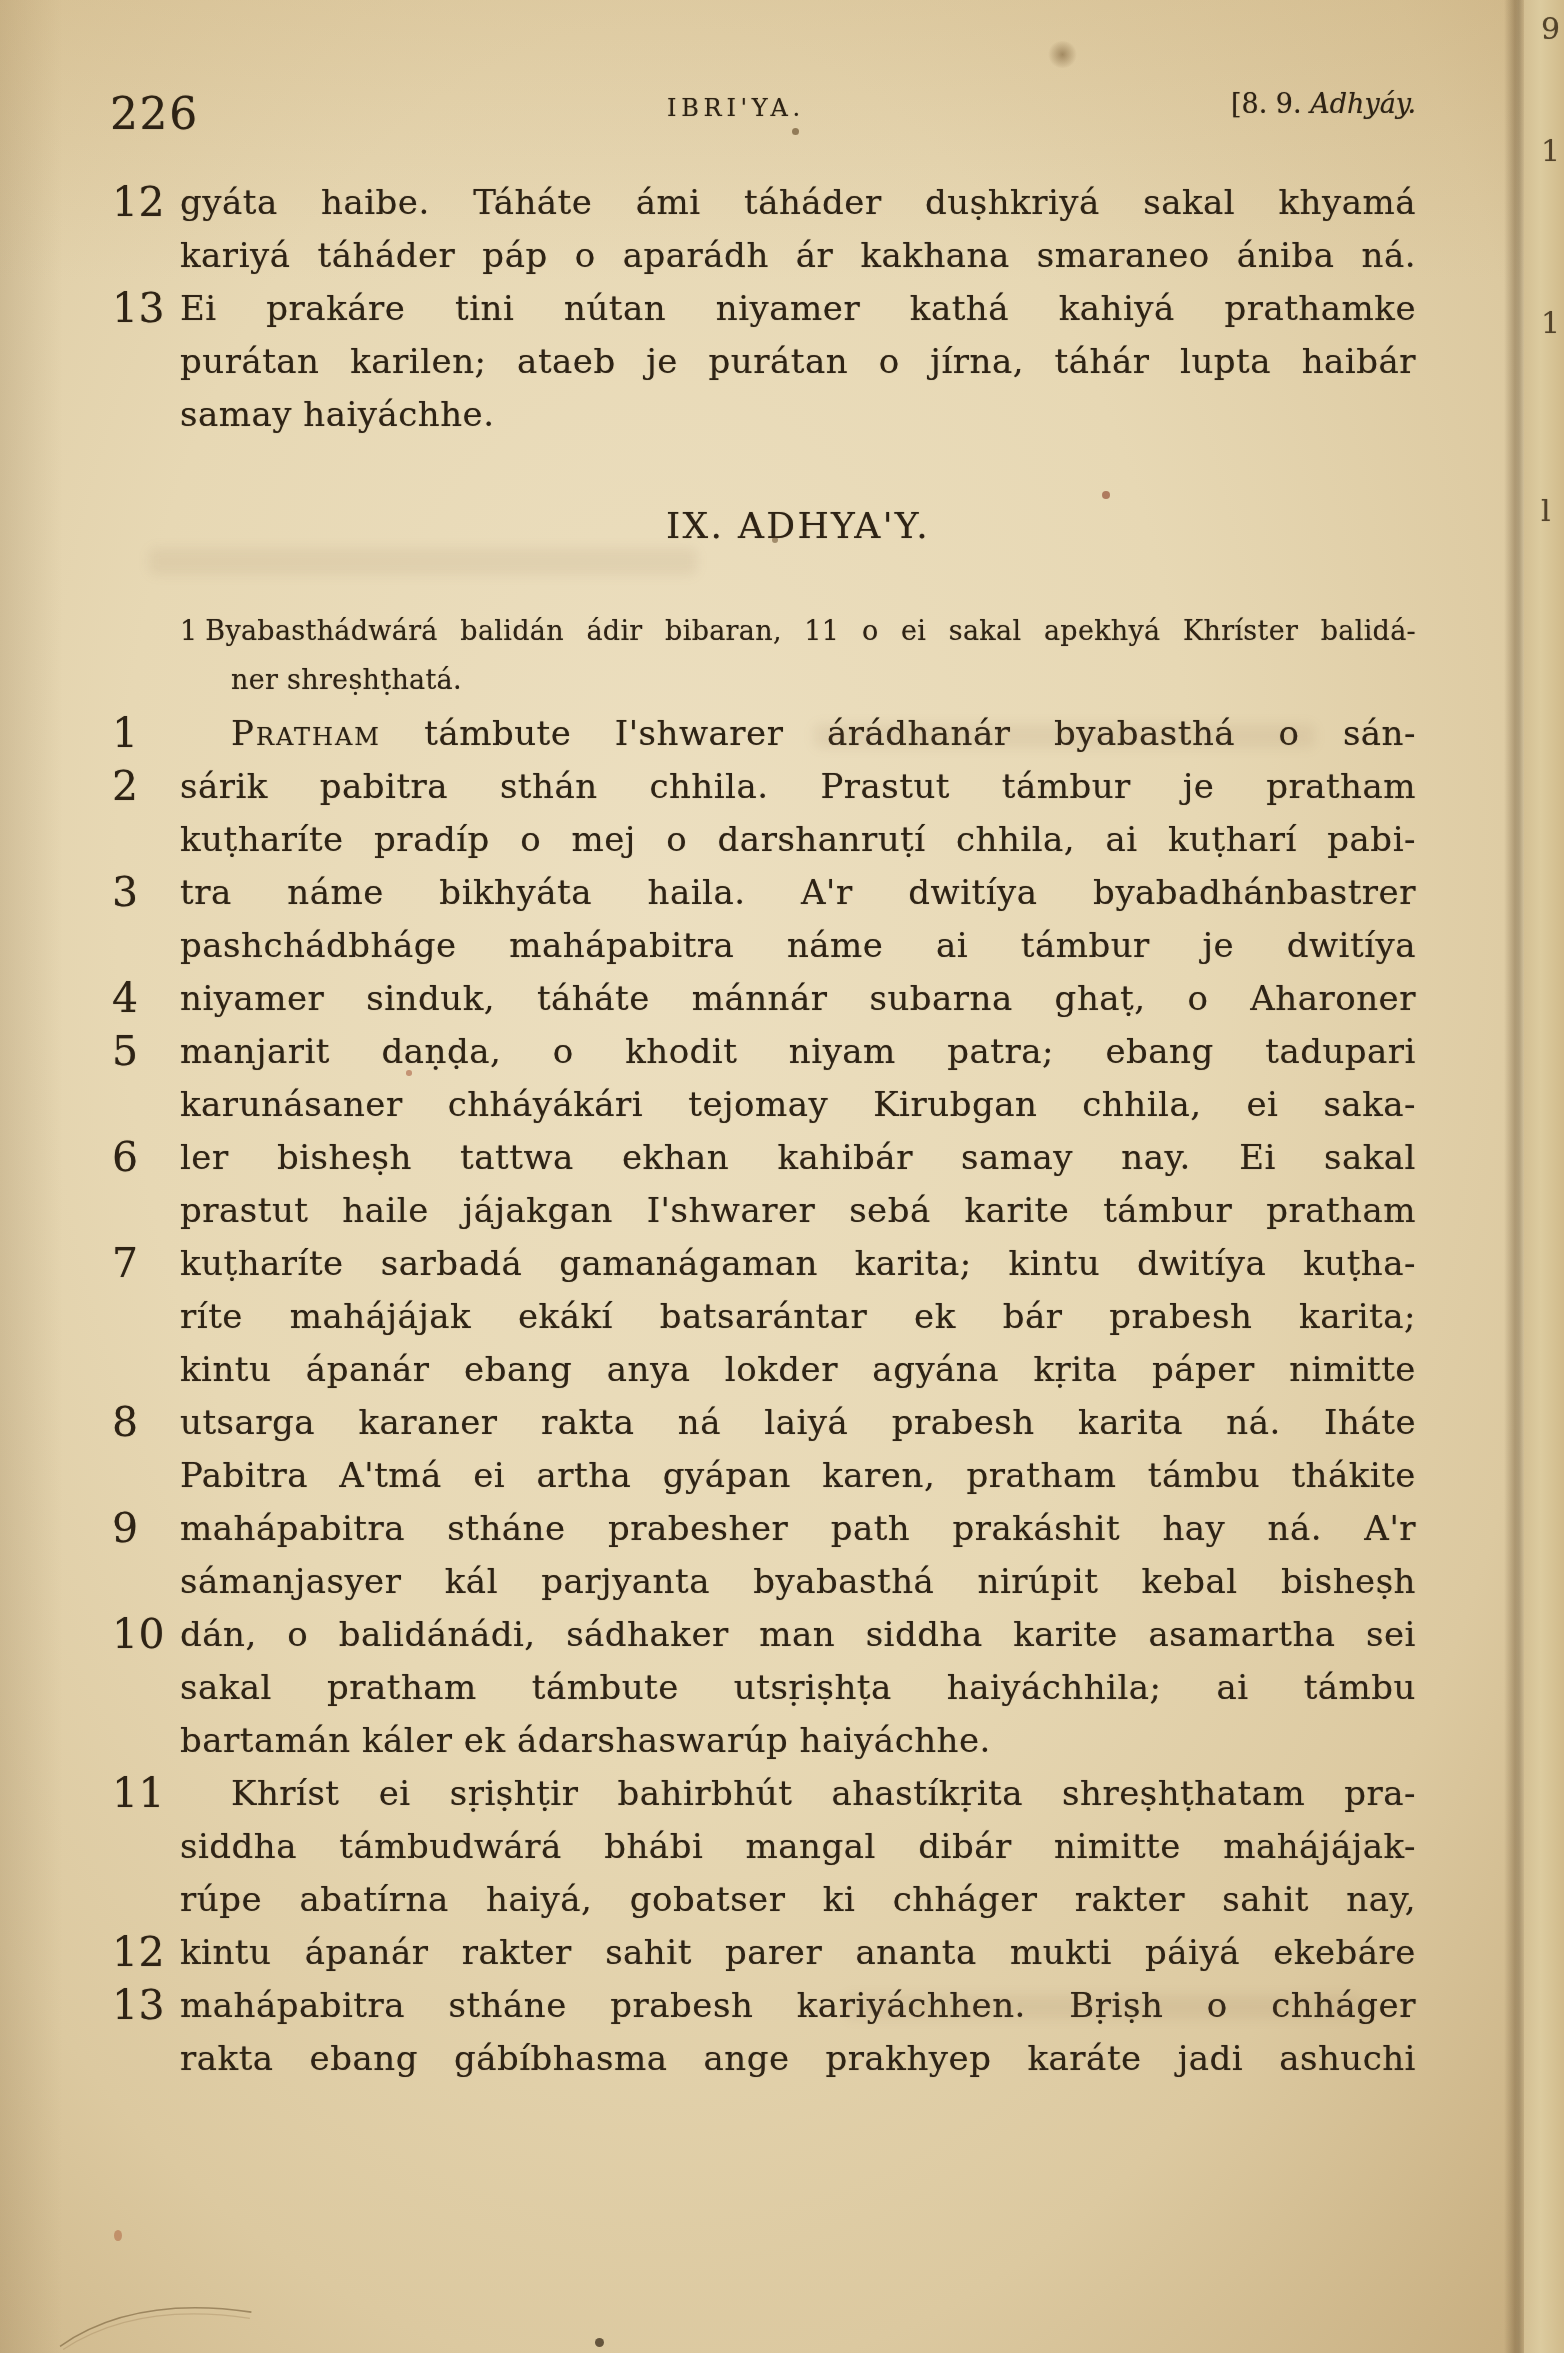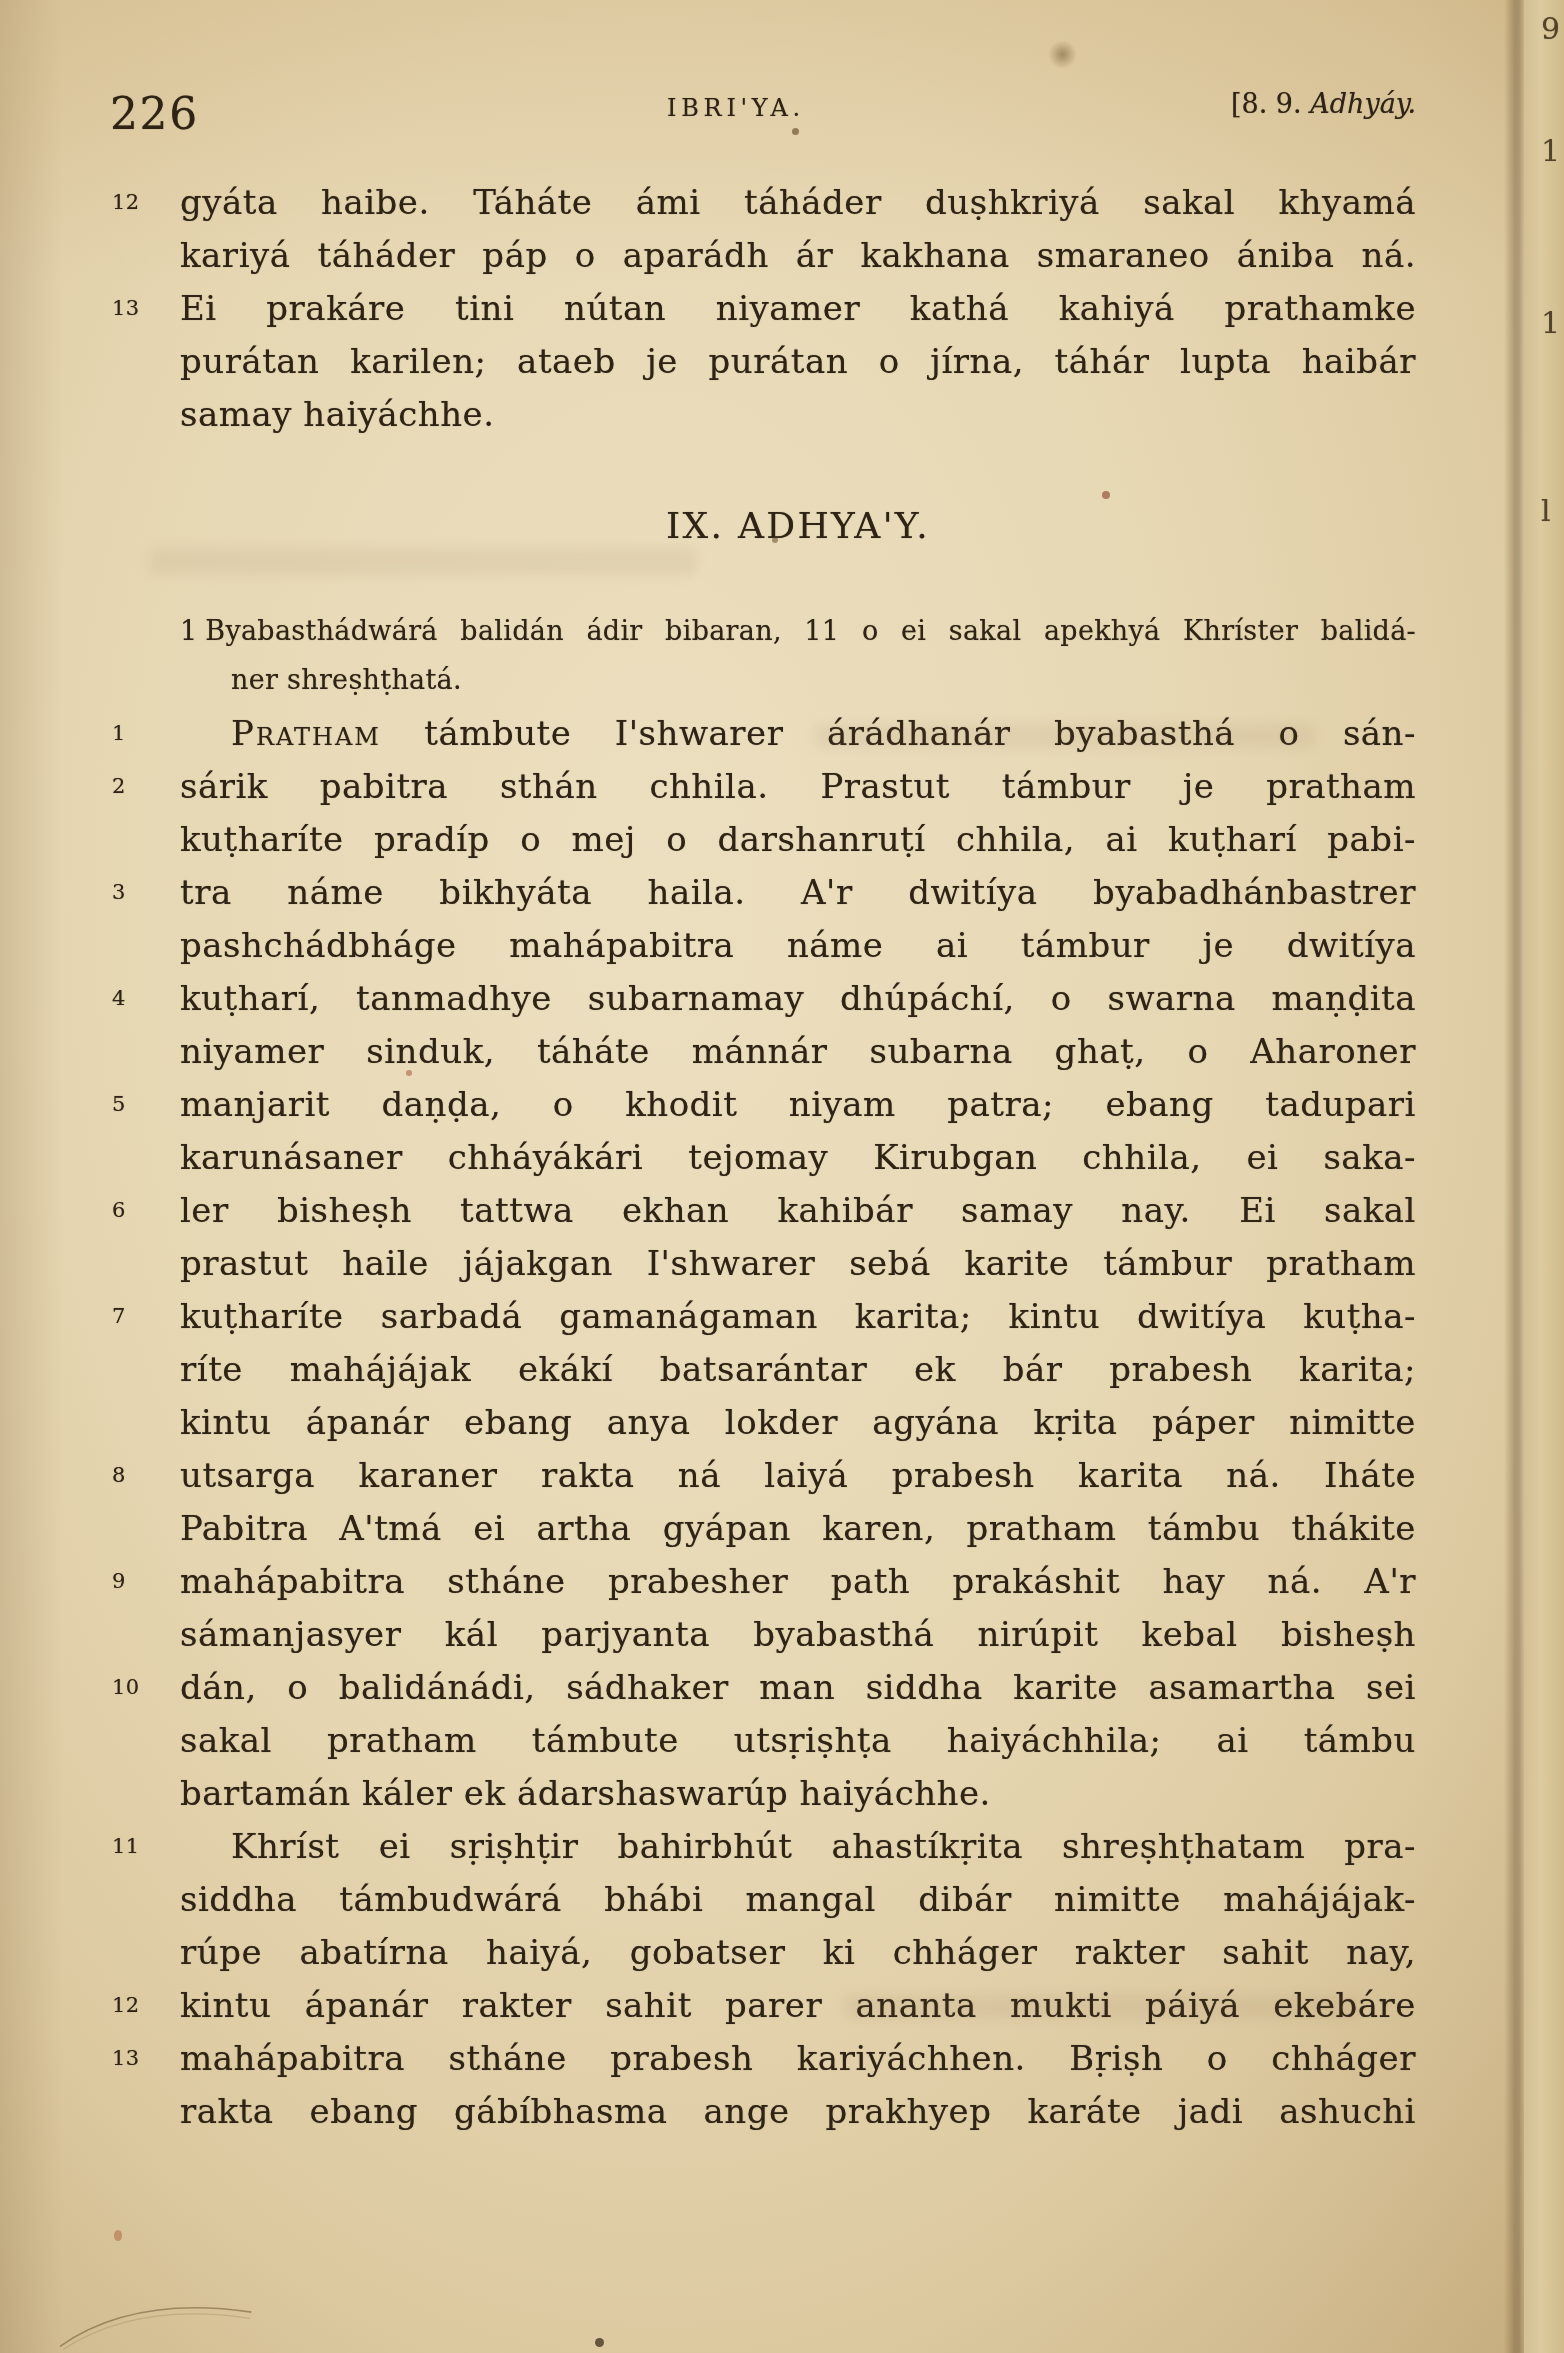--- a/index.html
+++ b/index.html
@@ -20,21 +20,21 @@
   .runtitle{position:absolute;left:556px;top:6.3px;transform:translateX(-50%);
     font-size:24px;letter-spacing:4.7px;text-align:center;}
   .chref{position:absolute;right:0;top:0;font-size:27px;}
   .chref .it{font-style:italic;}
 
   
   .block{position:absolute;left:180px;width:1236px;font-size:34px;line-height:53px;letter-spacing:0.5px;}
   .line{position:relative;text-align:justify;text-align-last:justify;white-space:normal;}
   .line.no-just{text-align:right;text-align-last:left;}
   .line.indent{text-indent:51px;}
-  .vnum{position:absolute;left:-68px;top:0;text-indent:0;font-size:21px;}
+  .vnum{position:absolute;left:-68px;top:0;text-indent:0;font-size:41px;}
   .sc{font-variant:small-caps;letter-spacing:2px;}
   .topblock{top:176px;}
   .bodyblock{top:707px;}
 
   .heading{position:absolute;top:502px;left:180px;width:1236px;text-align:center;
     font-size:36px;letter-spacing:2.3px;line-height:47px;}
 
   .summary{position:absolute;top:606px;left:180px;width:1236px;
     font-size:27px;line-height:49px;letter-spacing:0.3px;}
   .summary .line.indent{text-indent:51px;}
@@ -91,21 +91,21 @@
       <div class="line"><span class="vref">1</span><span>Byabasthádwárá balidán ádir bibaran, 11 o ei sakal apekhyá Khríster balidá-</span></div>
       <div class="line no-just indent"><span>ner shreṣhṭhatá.</span></div>
     </div>
 
   <div class="block bodyblock">
       <div class="line indent"><span class="vnum">1</span><span class="sc">Pratham</span> <span>támbute I'shwarer árádhanár byabasthá o sán-</span></div>
       <div class="line"><span class="vnum">2</span><span>sárik pabitra sthán chhila. Prastut támbur je pratham</span></div>
       <div class="line"><span>kuṭharíte pradíp o mej o darshanruṭí chhila, ai kuṭharí pabi-</span></div>
       <div class="line"><span class="vnum">3</span><span>tra náme bikhyáta haila. A'r dwitíya byabadhánbastrer</span></div>
       <div class="line"><span>pashchádbháge mahápabitra náme ai támbur je dwitíya</span></div>
-      <div class="line"><span class="vnum">4</span><span>kuṭharí, tanmadhye subarnamay dhúpáchí, o swarna maṇḍita</span></div>
+      <div class="line"><span class="vnum">4</span></div>
       <div class="line"><span>niyamer sinduk, táháte mánnár subarna ghaṭ, o Aharoner</span></div>
       <div class="line"><span class="vnum">5</span><span>manjarit daṇḍa, o khodit niyam patra; ebang tadupari</span></div>
       <div class="line"><span>karunásaner chháyákári tejomay Kirubgan chhila, ei saka-</span></div>
       <div class="line"><span class="vnum">6</span><span>ler bisheṣh tattwa ekhan kahibár samay nay. Ei sakal</span></div>
       <div class="line"><span>prastut haile jájakgan I'shwarer sebá karite támbur pratham</span></div>
       <div class="line"><span class="vnum">7</span><span>kuṭharíte sarbadá gamanágaman karita; kintu dwitíya kuṭha-</span></div>
       <div class="line"><span>ríte mahájájak ekákí batsarántar ek bár prabesh karita;</span></div>
       <div class="line"><span>kintu ápanár ebang anya lokder agyána kṛita páper nimitte</span></div>
       <div class="line"><span class="vnum">8</span><span>utsarga karaner rakta ná laiyá prabesh karita ná. Iháte</span></div>
       <div class="line"><span>Pabitra A'tmá ei artha gyápan karen, pratham támbu thákite</span></div>

